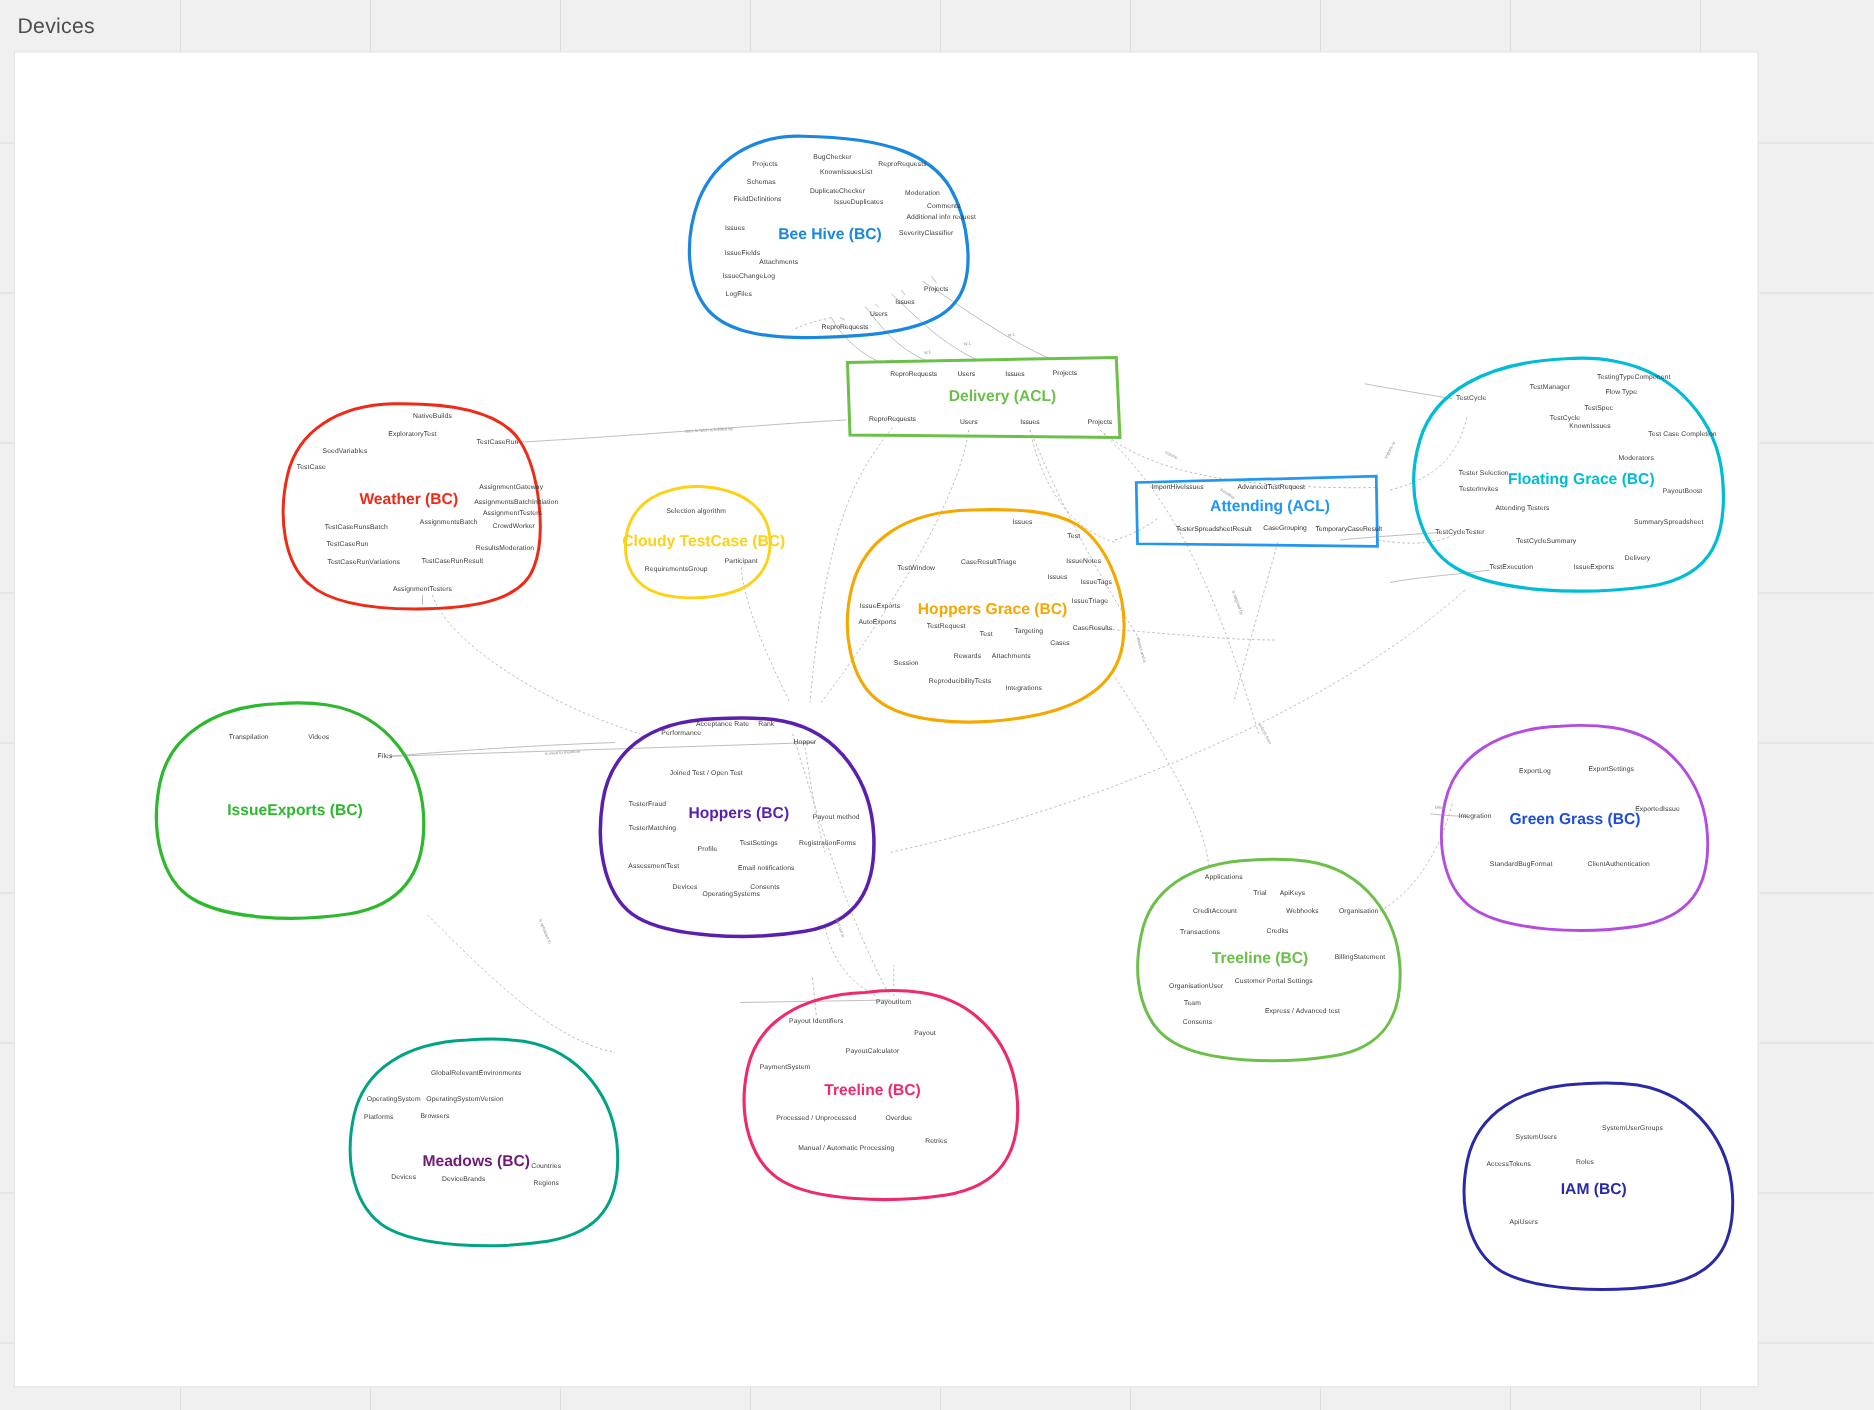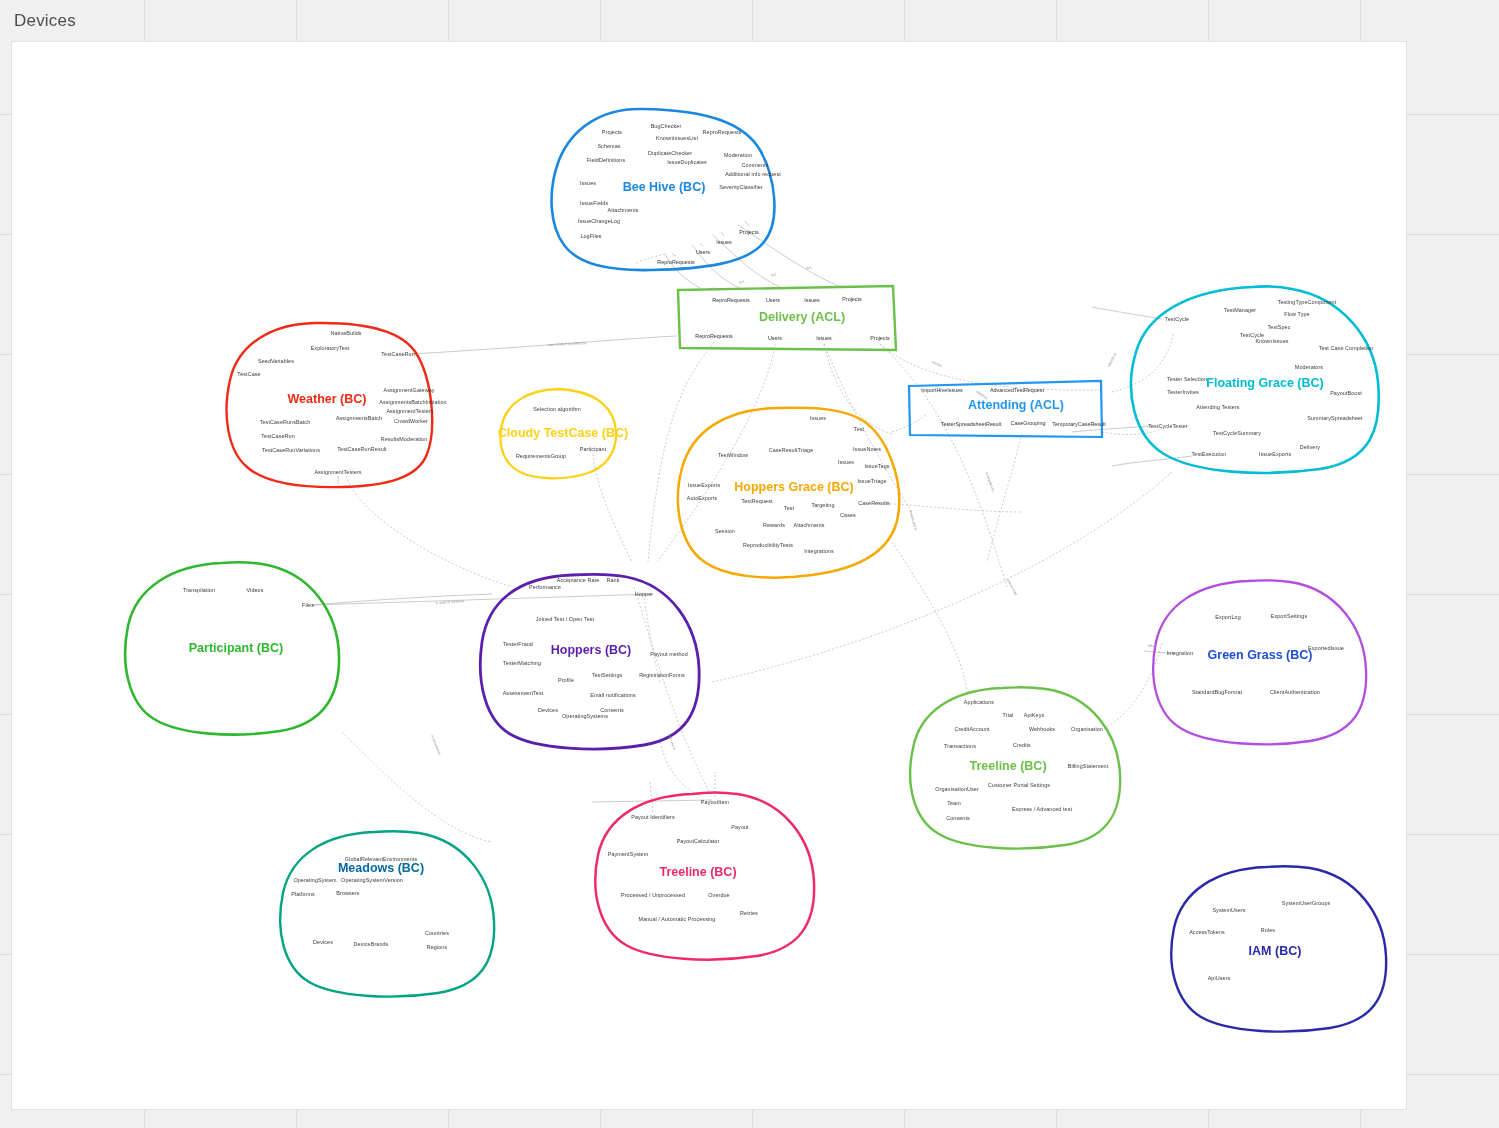--- a/index.html
+++ b/index.html
@@ -293,21 +293,21 @@
       <div class="term" style="left: 1175px; top: 337px;">Tester Selection</div>
       <div class="term" style="left: 1171px; top: 350px;">TesterInvites</div>
       <div class="term" style="left: 1334px; top: 351px;">PayoutBoost</div>
       <div class="term" style="left: 1206px; top: 365px;">Attending Testers</div>
       <div class="term" style="left: 1323px; top: 376px;">SummarySpreadsheet</div>
       <div class="term" style="left: 1156px; top: 384px;">TestCycleTester</div>
       <div class="term" style="left: 1225px; top: 391px;">TestCycleSummary</div>
       <div class="term" style="left: 1298px; top: 405px;">Delivery</div>
       <div class="term" style="left: 1197px; top: 412px;">TestExecution</div>
       <div class="term" style="left: 1263px; top: 412px;">IssueExports</div>
-      <div class="bc-title" style="left: 224px; top: 606px; color: rgb(46, 184, 46);">Participant (BC)</div>
+      <div class="bc-title" style="left: 224px; top: 606px; color: rgb(46, 184, 46);">IssueExports (BC)</div>
       <div class="term" style="left: 187px; top: 548px;">Transpilation</div>
       <div class="term" style="left: 243px; top: 548px;">Videos</div>
       <div class="term" style="left: 296px; top: 563px;">Files</div>
       <div class="bc-title" style="left: 579px; top: 608px; color: rgb(91, 31, 174);">Hoppers (BC)</div>
       <div class="term" style="left: 566px; top: 538px;">Acceptance Rate</div>
       <div class="term" style="left: 601px; top: 538px;">Rank</div>
       <div class="term" style="left: 533px; top: 545px;">Performance</div>
       <div class="term" style="left: 632px; top: 552px;">Hopper</div>
       <div class="term" style="left: 553px; top: 577px;">Joined Test / Open Test</div>
       <div class="term" style="left: 506px; top: 602px;">TesterFraud</div>
@@ -346,21 +346,21 @@
       <div class="bc-title" style="left: 686px; top: 830px; color: rgb(239, 42, 106);">Treeline (BC)</div>
       <div class="term" style="left: 703px; top: 760px;">PayoutItem</div>
       <div class="term" style="left: 641px; top: 775px;">Payout Identifiers</div>
       <div class="term" style="left: 728px; top: 785px;">Payout</div>
       <div class="term" style="left: 686px; top: 799px;">PayoutCalculator</div>
       <div class="term" style="left: 616px; top: 812px;">PaymentSystem</div>
       <div class="term" style="left: 641px; top: 853px;">Processed / Unprocessed</div>
       <div class="term" style="left: 707px; top: 853px;">Overdue</div>
       <div class="term" style="left: 737px; top: 871px;">Retries</div>
       <div class="term" style="left: 665px; top: 877px;">Manual / Automatic Processing</div>
-      <div class="bc-title" style="left: 369px; top: 826px; color: #0369a1;">Meadows (BC)</div>
+      <div class="bc-title" style="left: 369px; top: 887px; color: #701a75;">Meadows (BC)</div>
       <div class="term" style="left: 369px; top: 817px;">GlobalRelevantEnvironments</div>
       <div class="term" style="left: 303px; top: 838px;">OperatingSystem</div>
       <div class="term" style="left: 360px; top: 838px;">OperatingSystemVersion</div>
       <div class="term" style="left: 291px; top: 852px;">Platforms</div>
       <div class="term" style="left: 336px; top: 851px;">Browsers</div>
       <div class="term" style="left: 425px; top: 891px;">Countries</div>
       <div class="term" style="left: 311px; top: 900px;">Devices</div>
       <div class="term" style="left: 359px; top: 902px;">DeviceBrands</div>
       <div class="term" style="left: 425px; top: 905px;">Regions</div>
       <div class="bc-title" style="left: 1263px; top: 909px; color: rgb(42, 42, 168);">IAM (BC)</div>

